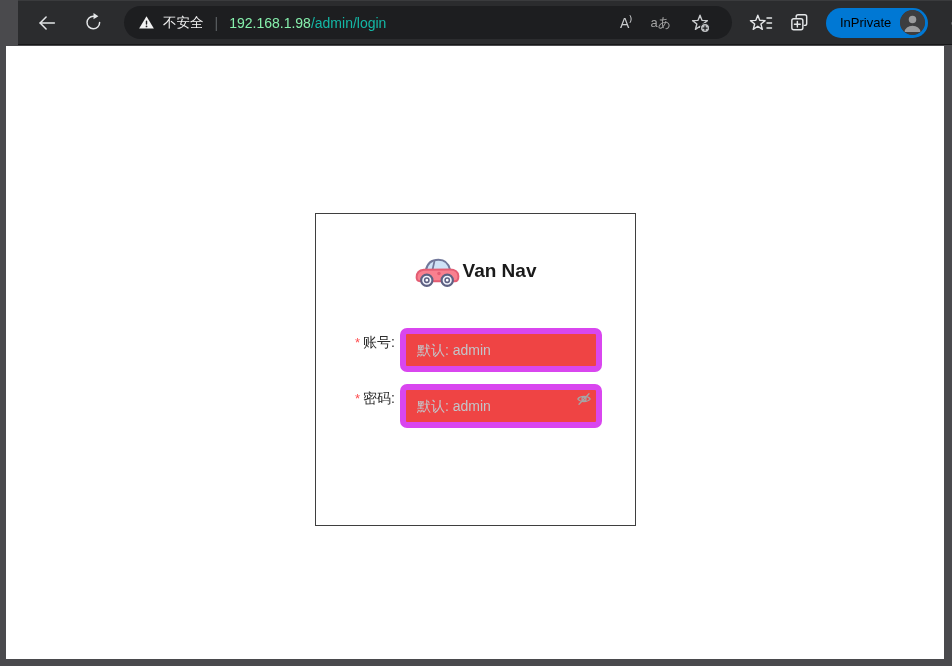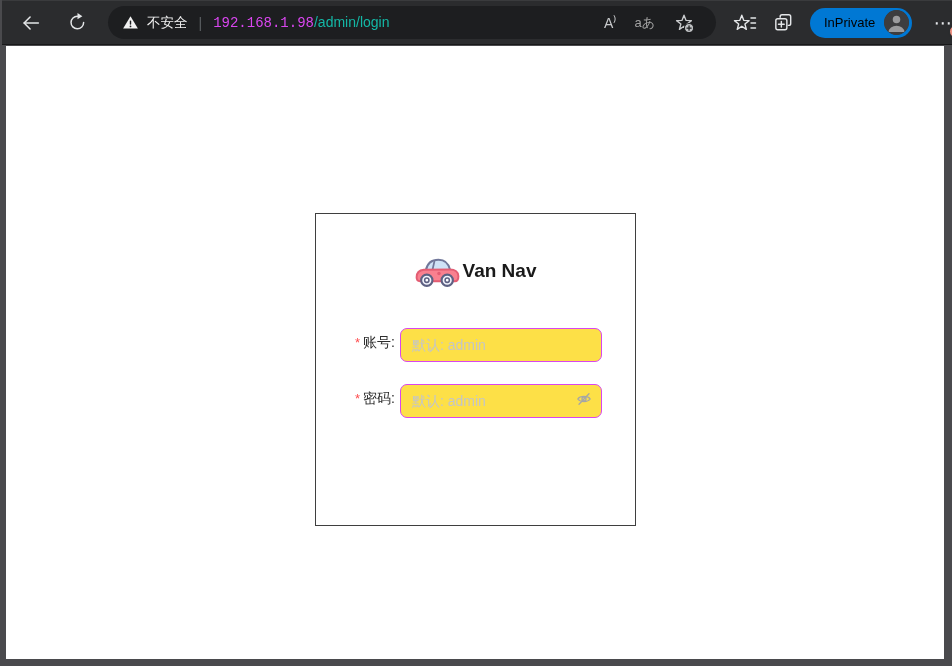--- a/index.html
+++ b/index.html
@@ -5,21 +5,21 @@
   * { margin:0; padding:0; box-sizing:border-box; }
   html,body { width:952px; height:666px; overflow:hidden; }
   body {
     font-family: "Liberation Sans", "DejaVu Sans", sans-serif;
     background:#4a4a4d;
   }
   .window { position:relative; width:952px; height:666px; }
 
   
   .toolbar {
-    position:absolute; top:0; left:2px; right:0; height:45px;
+    position:absolute; top:0; left:18px; right:0; height:45px;
     background:#2b2c2e;
     border-top:1px solid #3a3b3d;
     border-bottom:1px solid #181819;
     display:flex; align-items:center;
   }
   .tb-btn {
     background:none; border:none; cursor:pointer;
     display:flex; align-items:center; justify-content:center;
     width:30px; height:30px; flex:none;
   }
@@ -30,21 +30,21 @@
   .address-bar {
     margin-left:16px; width:608px; height:33px; flex:none;
     background:#1d1e20; border-radius:17px;
     display:flex; align-items:center; padding:0 12px 0 14px;
     cursor:text;
   }
   .sec-chip { display:flex; align-items:center; gap:8px; cursor:pointer; flex:none; }
   .sec-label { color:#f2f2f2; font-size:13.5px; }
   .addr-divider { color:#5c6064; font-size:14px; margin:0 11px; flex:none; }
   .url { font-size:14px; white-space:nowrap; cursor:text; }
-  .url .host { color:#d946ef;font-family:Liberation Mono, monospace; }
+  .url .host { color:#86efac; }
   .url .path { color:#14b8a6; }
   .addr-spacer { flex:1; }
   .addr-tool {
     background:none; border:none; cursor:pointer; flex:none;
     color:#c9cbcd; display:flex; align-items:center; justify-content:center;
     height:30px; padding:0 9px;
   }
   .read-aloud-glyph { font-size:14px; color:#c9cbcd; }
   .translate-glyph { font-size:13px; color:#a3a3a3; }
 
@@ -92,23 +92,23 @@
 
   .login-form { width:254px; margin:39px auto 0; }
   .form-row { display:flex; align-items:center; height:30px; margin-bottom:26px;justify-content:flex-end; }
   .form-label {
     flex:none; width:47px; text-align:right; margin-right:5px;
     font-size:14px; color:#2e2e2e; white-space:nowrap;
   }
   .req { color:#ff4d4f; margin-right:3px; font-size:13px; }
   .input-wrap { position:relative; flex:1; height:30px; }
   .form-input {
-    width:100%; height:30px; border:1px solid #d946ef; border-radius:7px;
+    width:100%; height:30px; border:6px solid #d946ef; border-radius:7px;
     padding:16px 11px; font-size:14px; color:#333; outline:none;
-    font-family:inherit; background:#fde047;
+    font-family:inherit; background:#ef4444;
   }
   .form-input::placeholder { color:#c3c5c9; }
   .pwd-input { padding-right:34px; }
   .eye {
     position:absolute; right:10px; top:50%; transform:translateY(-50%);
     display:flex; align-items:center; cursor:pointer;
   }
   .submit-btn {
     width:100%; height:32px; border:none; border-radius:7px;
     background:#1677ff; color:#fff; font-size:15px; cursor:pointer;

